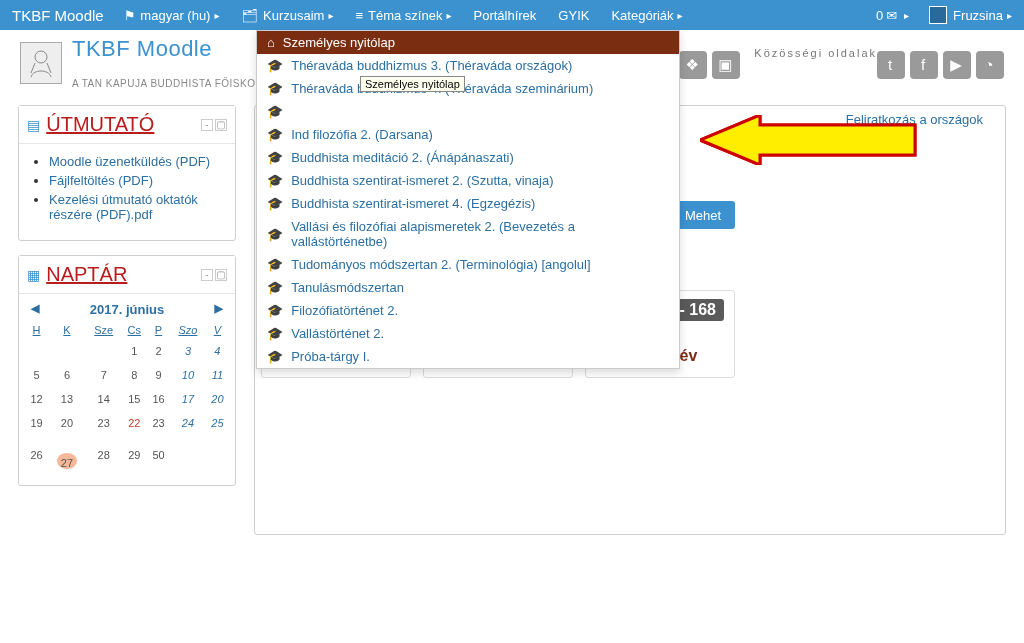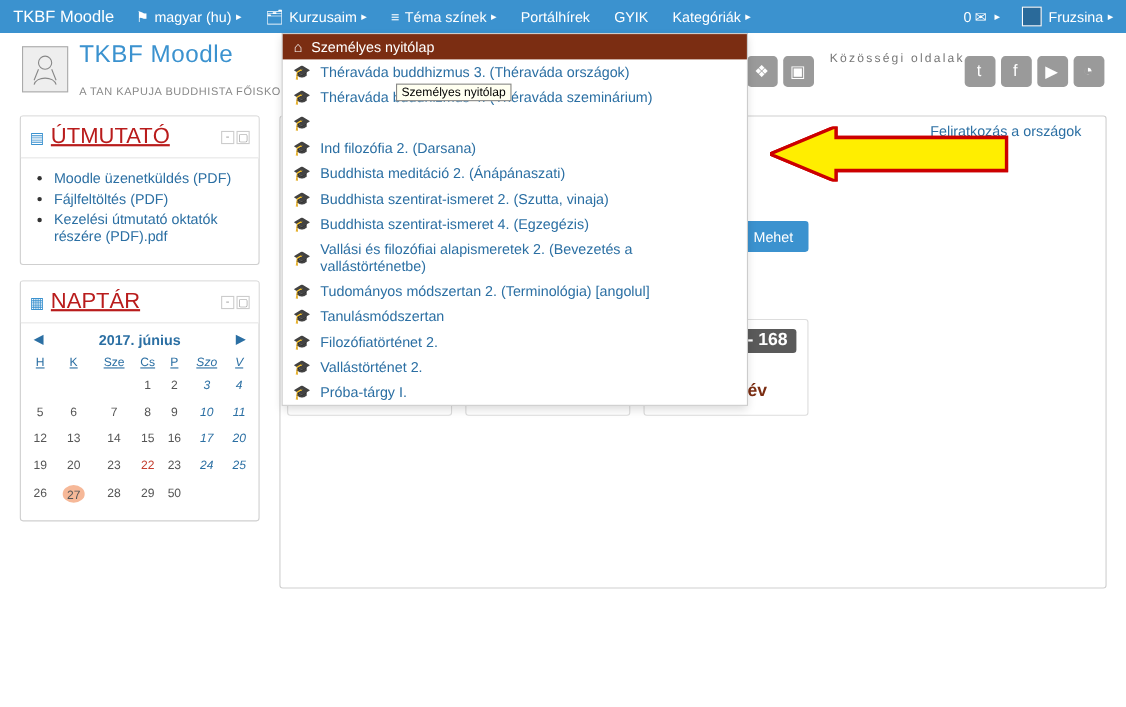--- a/index.html
+++ b/index.html
@@ -55,21 +55,21 @@
 
   
   .cal-title { text-align:center; color:#2b6fa3; font-weight:bold; padding:2px 0 4px 0; position:relative;}
   .cal-title .arrow { position:absolute; top:2px; color:#2b6fa3; font-size:11px; cursor:pointer;}
   .cal-title .arrow.l { left:6px; } .cal-title .arrow.r { right:6px; }
   table.cal { width:100%; border-collapse:collapse; font-size:11px; text-align:center; color:#555;}
   table.cal th { color:#2b6fa3; font-weight:normal; text-decoration:underline; padding:3px 0;}
   table.cal td { padding:6px 0;}
   .wknd { color:#2b6fa3; font-style:italic;}
   .red { color:#c43c2d;margin-top:10px;}
-  .today { background:#f6b898; border-radius:50%; display:inline-block; width:20px; height:16px; line-height:20px;}
+  .today { background:#f6b898; border-radius:50%; display:inline-block; width:20px; height:16px; line-height:20px;margin-top:12px;}
 
   
   .forum-link { text-align:right; color:#2b6fa3; font-size:13px; padding:6px 22px 14px 0;}
   .search-row { display:flex; align-items:center; gap:10px; padding:0 0 16px 8px;}
   .search-row input { width:398px; height:28px; border:1px solid #bbb; border-radius:3px; padding:0 6px;}
   .btn { background:#3b92cf; color:#fff; border:none; border-radius:3px; height:28px; padding:0 14px; cursor:pointer; font-size:13px;}
   .cat-title { color:#2b6fa3; font-size:25px; font-weight:bold; margin:4px 0 12px 6px; letter-spacing:-0.3px;}
   .cat-row { display:flex; gap:12px; padding-left:6px;}
   .cat-card { border:1px solid #ddd; border-radius:3px; width:150px; height:88px; position:relative; padding:10px;}
   .cat-badge { position:absolute; top:8px; right:10px; background:#5a5a5a; color:#fff; border-radius:3px; font-size:16px; padding:2px 8px; font-weight:bold;}

